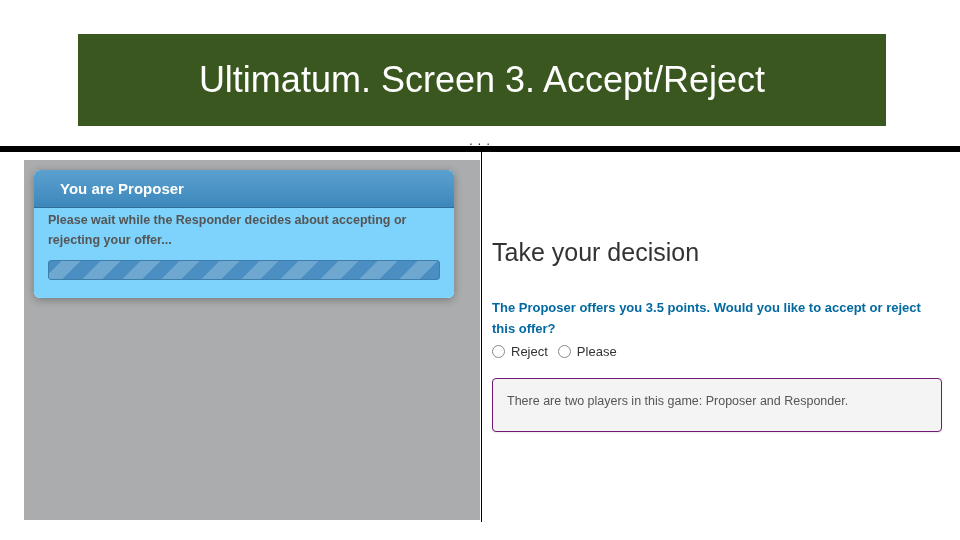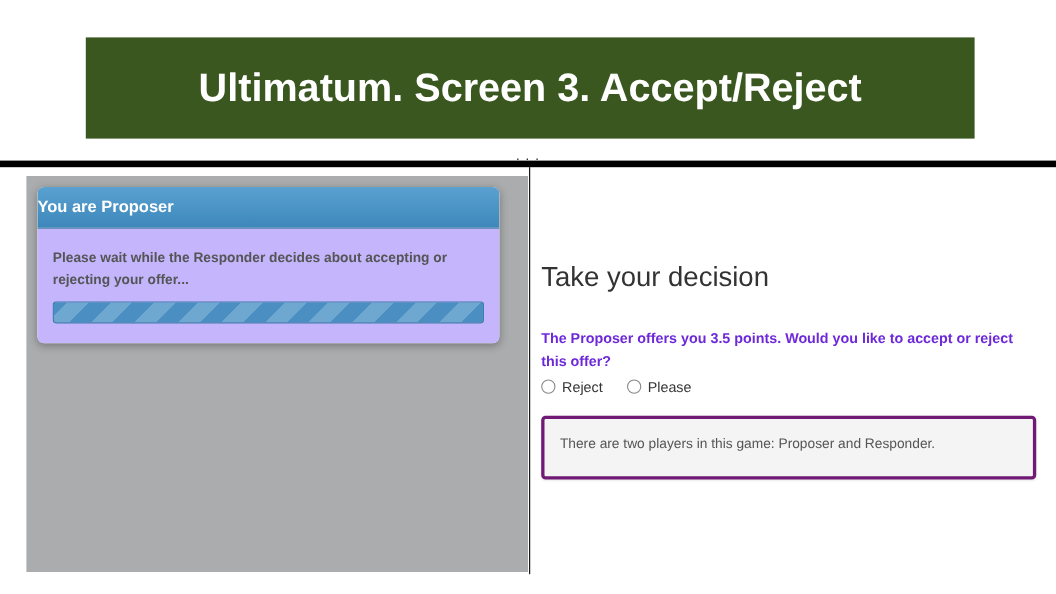--- a/index.html
+++ b/index.html
@@ -18,21 +18,21 @@
     width: 808px;
     height: 92px;
     background: #3b5720;
     display: flex;
     align-items: center;
     justify-content: center;
   }
   .header-title {
     color: #fff;
     font-size: 36px;
-    font-weight: 700;
+    font-weight: 400;
   }
   .dots {
     position: absolute;
     left: 0;
     width: 100%;
     top: 134px;
     text-align: center;
     color: #222;
     font-size: 12px;
     letter-spacing: 1px;
@@ -61,26 +61,26 @@
     background: #fff;
     border-radius: 6px;
     box-shadow: 0 2px 8px rgba(0,0,0,0.3);
     overflow: hidden;
   }
   .card-header {
     background: linear-gradient(#5aa1d0, #3d87bb);
     color: #fff;
     font-weight: bold;
     font-size: 15px;
-    padding: 10px 0;
+    padding: 10px 26px;
     border-bottom: 1px solid #2d6d9a;
   }
   .card-body {
-    padding: 16px 14px 18px 14px;
-    background: #c4b5fd;
+    padding: 2px 14px 18px 14px;
+    background: #7dd3fc;
   }
   .card-body p {
     font-size: 12.5px;
     color: #555;
     font-weight: bold;
     line-height: 1.6;
     margin-bottom: 10px;
   }
   .progress {
     height: 20px;
@@ -121,29 +121,29 @@
     font-family: "Helvetica Neue", Arial, sans-serif;
     text-align: right;
   }
   .r-question {
     position: absolute;
     left: 0;
     top: 138px;
     width: 440px;
     font-size: 13px;
     font-weight: bold;
-    color: #6d28d9;
+    color: #0369a1;
     line-height: 1.6;
   }
   .r-options {
     position: absolute;
     left: 0;
     top: 184px;
     display: flex;
-    gap: 22px;
+    gap: 10px;
     align-items: center;
   }
   .option {
     display: flex;
     align-items: center;
     gap: 6px;
     font-size: 13px;
     color: #333;
   }
   .radio {
@@ -153,21 +153,21 @@
     border-radius: 50%;
     background: #fff;
     display: inline-block;
   }
   .info-box {
     position: absolute;
     left: 0;
     top: 218px;
     width: 450px;
     background: #f4f4f4;
-    border: 3px solid #701a75;
+    border: 1px solid #701a75;
     border-radius: 4px;
     padding: 14px 14px 6px 14px;
     box-shadow: 0 1px 2px rgba(0,0,0,0.08);
   }
   .info-box p {
     font-size: 12.5px;
     color: #555;
     margin-bottom: 14px;
     line-height: 1.4;
   }

